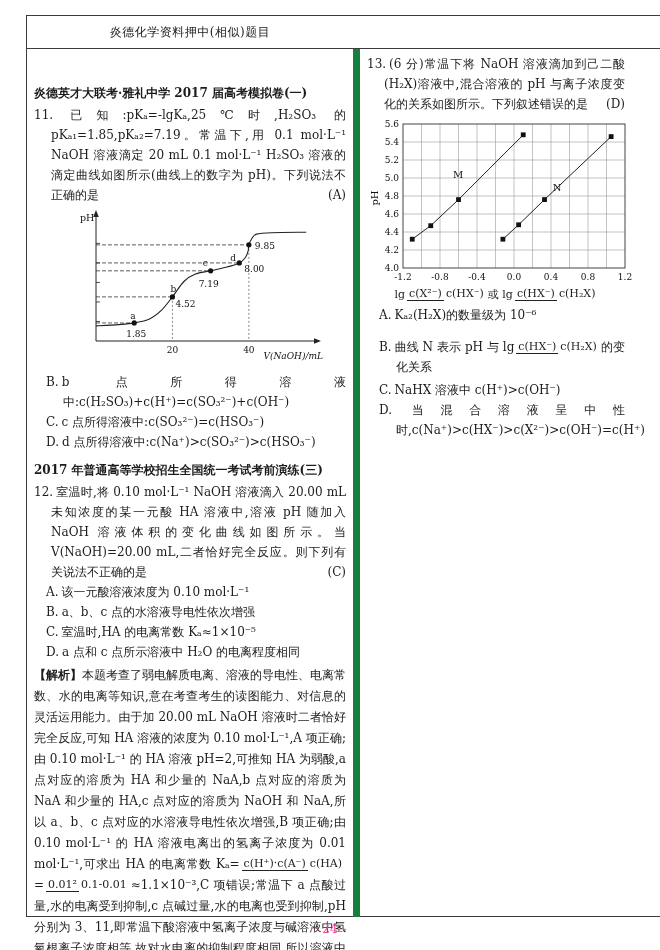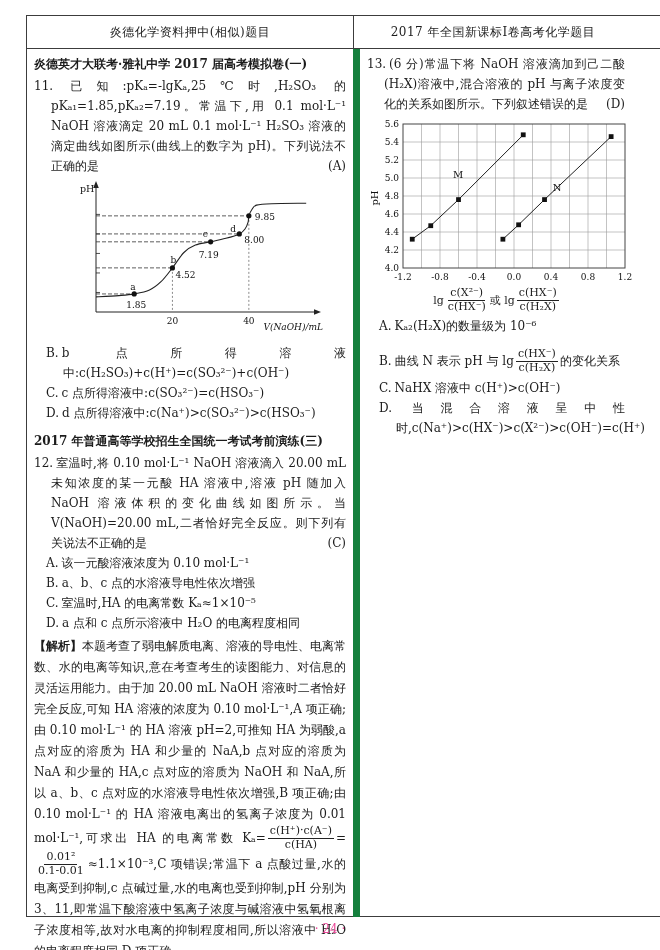--- a/index.html
+++ b/index.html
@@ -4,51 +4,50 @@
 <style>
   html,body{margin:0;padding:0;background:#e8e8e6;}
   .page{position:relative;width:660px;height:950px;background:#ffffff;
         font-family:"DejaVu Serif","Liberation Serif",serif;color:#1c1c1c;font-size:12px;overflow:hidden;}
   .frame{position:absolute;left:26px;top:15px;width:654px;height:902px;border:1px solid #3c3c3c;box-sizing:border-box;}
   .hdr{display:flex;height:32px;border-bottom:1px solid #3c3c3c;}
   .hdr-cell{width:326px;display:flex;align-items:center;justify-content:center;font-size:12px;letter-spacing:.5px;box-sizing:border-box;}
   .hdr-cell.rightcell{width:279px;border-left:1px solid #3c3c3c;}
   .bodyrow{display:flex;height:868px;}
   .col{box-sizing:border-box;padding:5px 7px 0 7px;}
-  .col-left{width:326px;}
+  .col-left{width:326px;margin-top:29px;}
   .col-right{width:279px;border-left:7px solid #15803d;}
   .sec-title{font-weight:bold;font-size:12px;line-height:19px;margin:1px 0 2px 0;}
   .qstem{padding-left:17px;text-indent:-17px;text-align:justify;line-height:20px;}
   .qnum{margin-right:3px;}
   .answer{float:right;}
   .opt{margin-left:12px;padding-left:17px;text-indent:-17px;line-height:20px;text-align:justify;}
   .olabel{margin-right:3px;}
   .analysis{text-align:justify;line-height:21px;margin-top:3px;}
   .analysis .tag{font-weight:bold;}
   .chart-wrap{margin:4px 0 3px 0;}
   .left-chart{margin-left:38px;}
   .right-chart{margin-left:2px;text-align:center;}
   svg{display:block;}
-  .frac{display:inline-flex;flex-direction:column;align-items:center;vertical-align:middle;
+  .frac{display:inline-flex;flex-direction:row;vertical-align:middle;
         line-height:1.15;font-size:11px;margin:0 2px;text-indent:0;}
   .frac .fn{border-bottom:1px solid #222;padding:0 2px;}
   .frac .fd{padding:0 2px;}
   .xlabel-line{font-size:11px;margin-top:1px;text-align:center;}
   .xlabel-line span{vertical-align:middle;}
   .pageno{position:absolute;left:0;right:0;top:922px;text-align:center;font-size:12px;color:#ec4899;}
 </style>
 </head>
 <body>
 
 <div class="page">
   <div class="frame">
 
     <div class="hdr">
       <div class="hdr-cell">炎德化学资料押中(相似)题目</div>
-      <div class="hdr-cell rightcell">2017 年全国新课标Ⅰ卷高考化学题目</div>
     </div>
 
     <div class="bodyrow">
 
       <div class="col col-left">
         <div class="sec-title">炎德英才大联考·雅礼中学 2017 届高考模拟卷(一)</div>
 
         <div class="qstem">
           <span class="qnum">11.</span><span>已知:pKₐ=-lgKₐ,25℃时,H₂SO₃ 的 pKₐ₁=1.85,pKₐ₂=7.19。常温下,用 0.1 mol·L⁻¹ NaOH 溶液滴定 20 mL 0.1 mol·L⁻¹ H₂SO₃ 溶液的滴定曲线如图所示(曲线上的数字为 pH)。下列说法不正确的是</span>
           <span class="answer">(A)</span>

